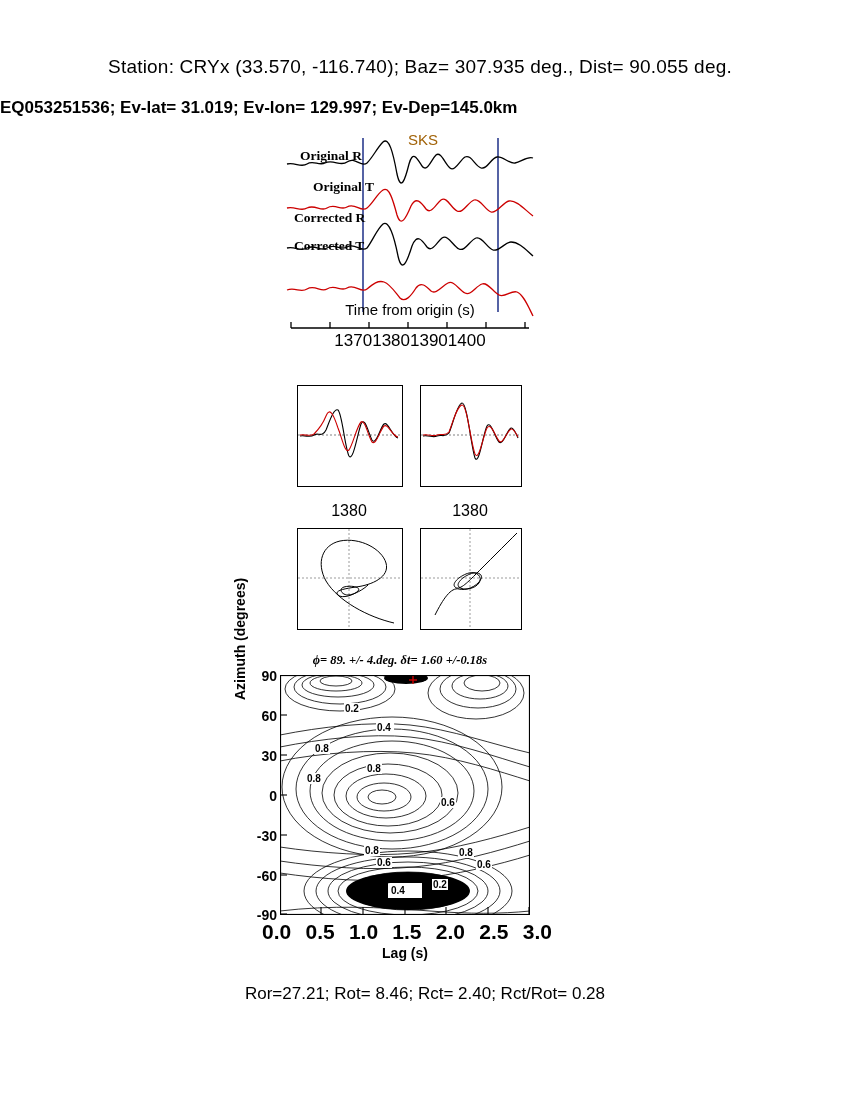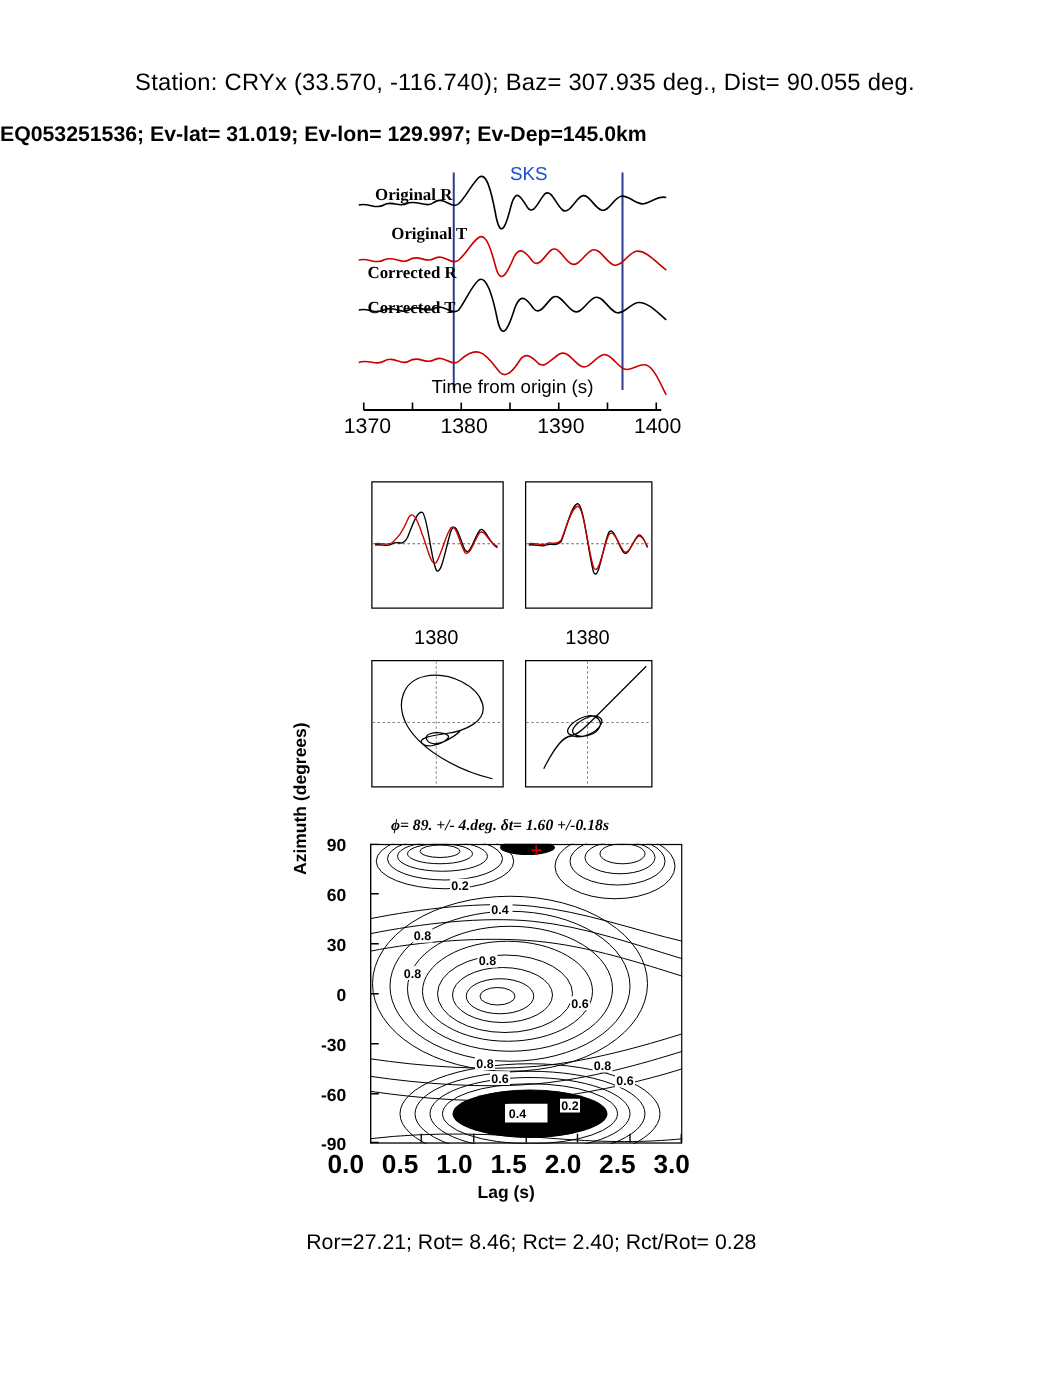--- a/index.html
+++ b/index.html
@@ -20,48 +20,48 @@
     top:98px;left:0;width:850px;
     font-size:17px;font-weight:bold;
   }
   
   #wave-panel{top:130px;left:285px;width:250px;height:230px;}
   #wave-panel svg{display:block;}
   .trace-label{
     font-size:13.5px;font-weight:bold;font-family:"Liberation Serif",serif;
   }
   .sks-label{
-    top:131px;left:408px;color:#1d4ed8;font-size:15px;
+    top:131px;left:408px;color:#a16207;font-size:15px;
     font-family:"Liberation Sans",sans-serif;
   }
   .timeaxis-label{
     top:301px;left:285px;width:250px;text-align:center;font-size:15px;
   }
   .ticklabels{
     top:331px;left:275px;width:270px;font-size:17px;
-    display:flex;justify-content:space-between;
+    display:flex;justify-content:center;
   }
   
   .box{
     border:1px solid #000;background:#fff;
   }
   #box-tl{top:385px;left:297px;width:104px;height:100px;}
   #box-tr{top:385px;left:420px;width:100px;height:100px;}
   #box-bl{top:528px;left:297px;width:104px;height:100px;}
   #box-br{top:528px;left:420px;width:100px;height:100px;}
   .box-tick{font-size:16px;}
   #tick-left{top:502px;left:297px;width:104px;text-align:center;}
   #tick-right{top:502px;left:420px;width:100px;text-align:center;}
   
   .contour-head{
     top:653px;left:250px;width:300px;text-align:center;
     font-size:12.5px;font-weight:bold;font-style:italic;
     font-family:"Liberation Serif",serif;
   }
-  #contour-panel{top:675px;left:296px;width:250px;height:227px;border-radius:11px;}
+  #contour-panel{top:675px;left:280px;width:250px;height:227px;border-radius:11px;}
   #contour-panel svg{display:block;}
   .yaxis-title{
     top:700px;left:232px;
     transform:rotate(-90deg);transform-origin:left top;
     font-size:14px;font-weight:bold;white-space:nowrap;
   }
   .yticks{
     top:675px;left:235px;height:240px;width:42px;
     font-size:14px;font-weight:bold;
   }

